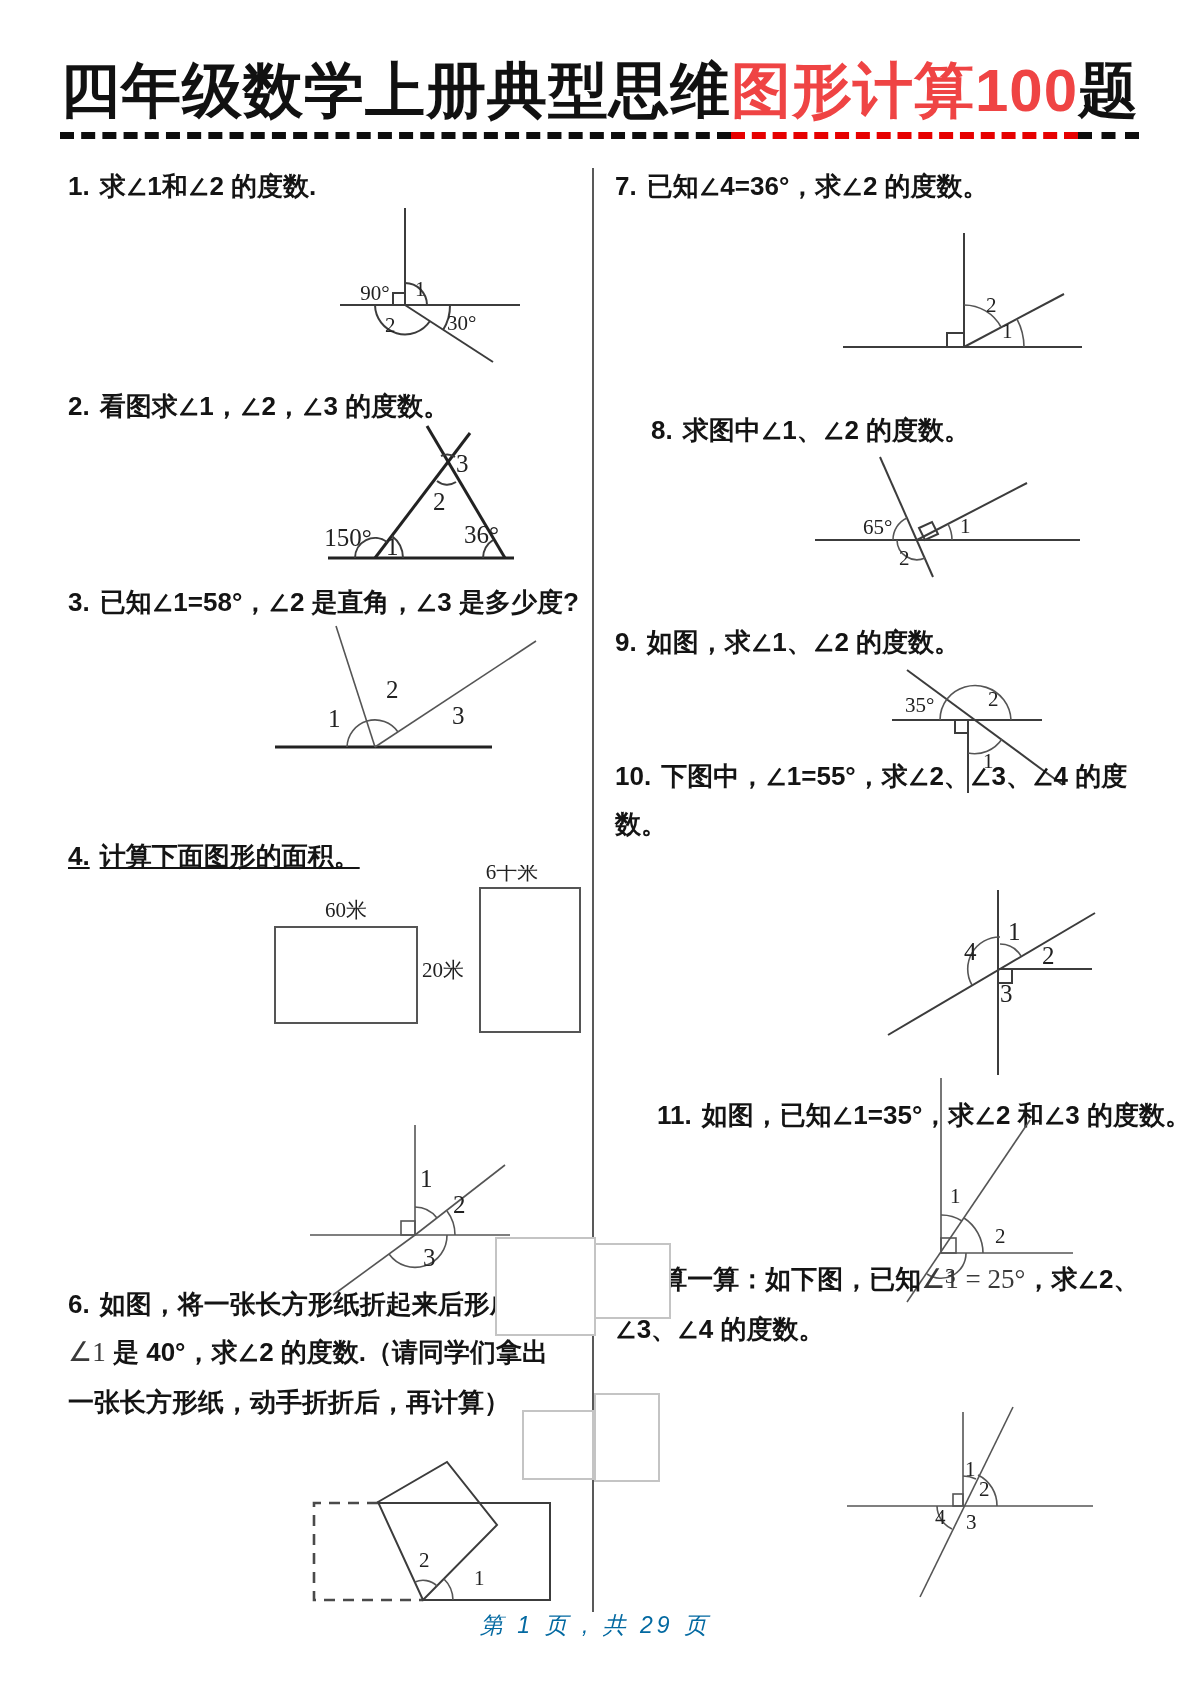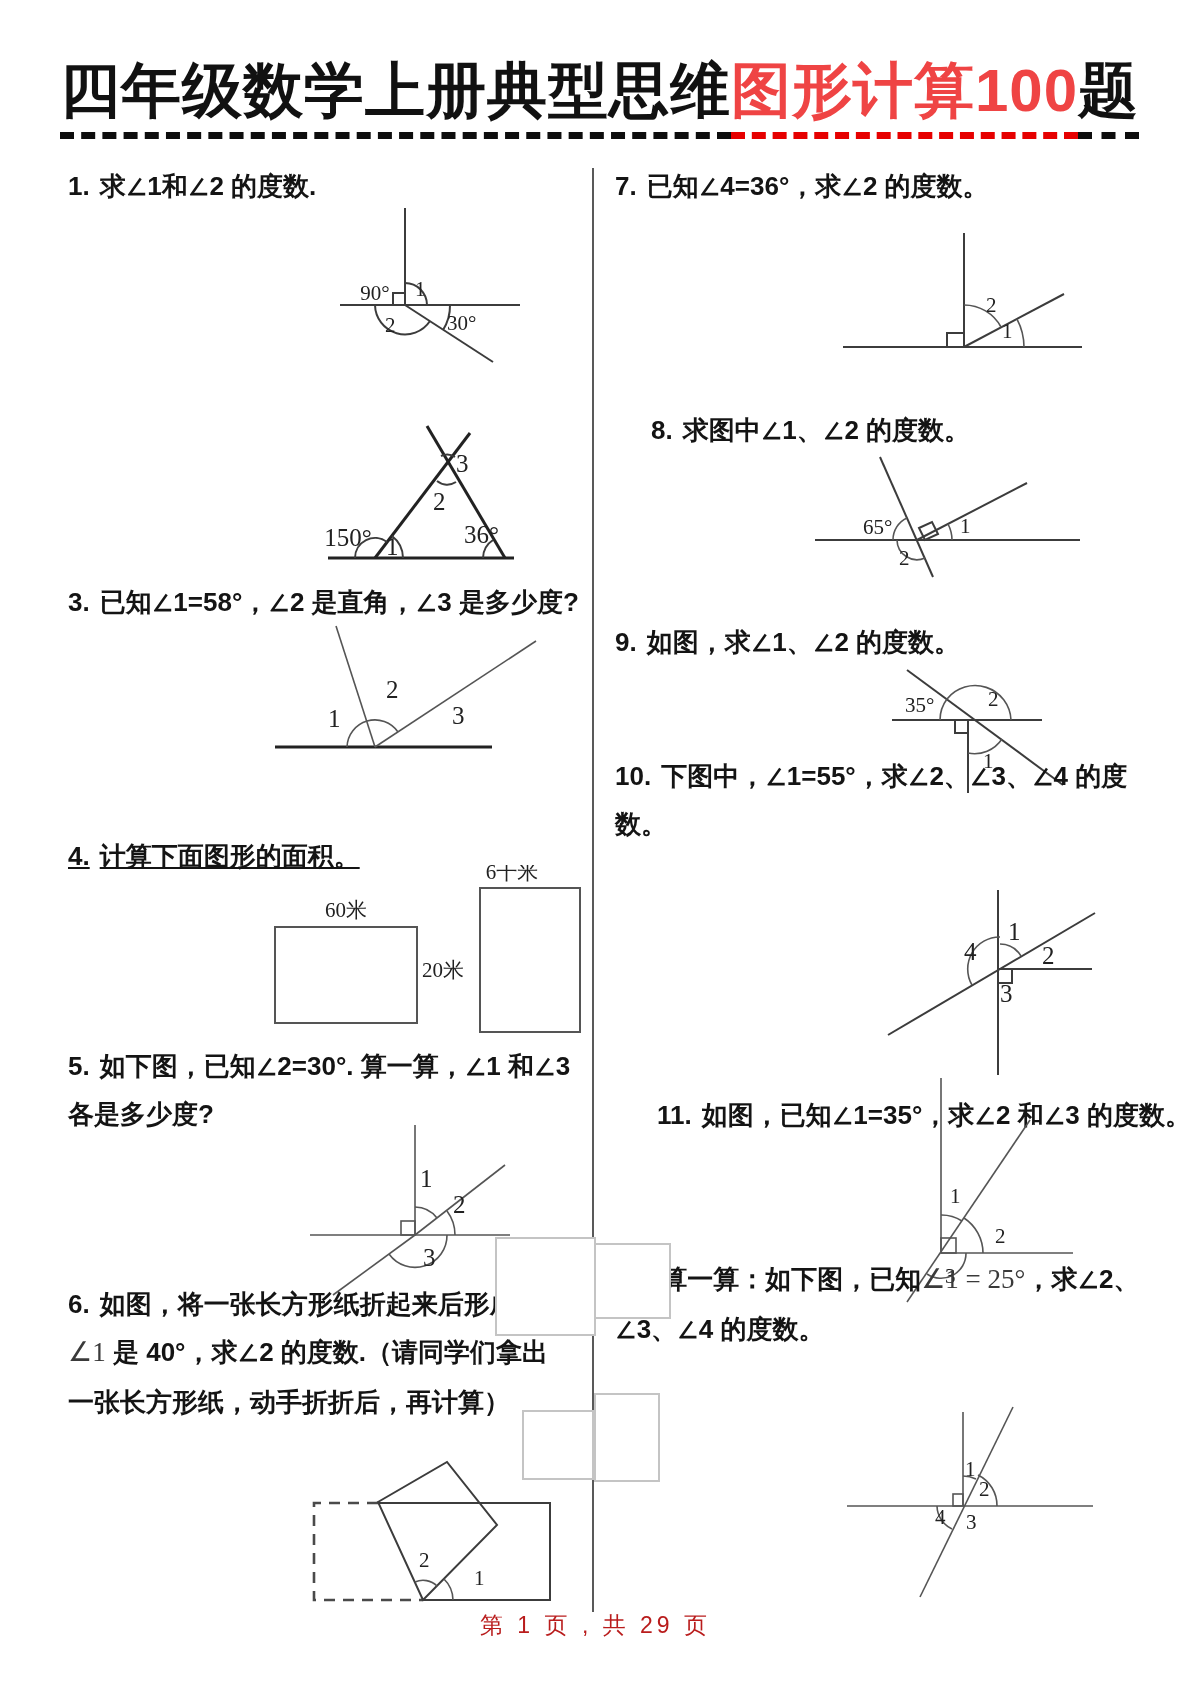--- a/index.html
+++ b/index.html
@@ -21,21 +21,21 @@
   .diag line,.diag path,.diag rect,.diag polygon{stroke:#3c3c3c;stroke-width:2;fill:none;}
   .diag .thick{stroke-width:3;stroke:#222;}
   .diag .thin{stroke-width:1.6;stroke:#555;}
   .diag .dash{stroke-dasharray:11 8;stroke-width:2.6;stroke:#4a4a4a;}
   .diag text{font-family:"Liberation Serif",serif;font-size:21px;fill:#222;stroke:none;}
   .diag text.big{font-size:25px;}
   
   .blankbox{position:absolute;background:#ffffff;border:2px solid #c4c4c4;z-index:6;}
   
   .footer{position:absolute;left:0;top:1610px;width:100%;text-align:center;
-          font-size:23px;color:#b91c1c;letter-spacing:4px;}
+          font-size:23px;color:#0369a1;letter-spacing:4px;font-style:italic;}
 </style>
 </head>
 <body>
 
 <div class="page">
 
   <div class="title">
     <span>四年级数学上册典型思维</span><span class="red">图形计算100</span><span>题</span>
   </div>
 
@@ -51,20 +51,23 @@
     <rect x="78" y="93" width="12" height="12"></rect>
     <path d="M 90,83 A 22,22 0 0 1 112,105"></path>
     <path d="M 60,105 A 30,30 0 0 0 115,121"></path>
     <path d="M 135,105 A 45,45 0 0 1 128,130"></path>
     <text x="60" y="100" text-anchor="middle">90°</text>
     <text x="100" y="96">1</text>
     <text x="70" y="132">2</text>
     <text x="132" y="130">30°</text>
   </svg>
 
+  <div class="prob" style="left:68px;top:382px;width:515px;">
+    <span class="num">2.</span><span>看图求∠1，∠2，∠3 的度数。</span>
+  </div>
   <svg class="diag" style="left:318px;top:418px;" width="200" height="160" viewBox="0 0 200 160">
     <line class="thick" x1="10" y1="140" x2="196" y2="140"></line>
     <line class="thick" x1="57" y1="140" x2="152" y2="15"></line>
     <line class="thick" x1="187" y1="140" x2="109" y2="8"></line>
     <path d="M 37,140 A 20,20 0 0 1 69,124"></path>
     <path d="M 74,118 A 28,28 0 0 1 85,140"></path>
     <path d="M 119,63 A 16,16 0 0 0 138,64"></path>
     <path d="M 123,38 A 14,14 0 0 1 137,39"></path>
     <path d="M 175,122 A 22,22 0 0 0 165,140"></path>
     <text class="big" x="30" y="128" text-anchor="middle">150°</text>
@@ -91,23 +94,20 @@
     <span class="num">4.</span><span>计算下面图形的面积。</span>
   </div>
   <svg class="diag" style="left:270px;top:865px;" width="315" height="172" viewBox="0 0 315 172">
     <rect x="5" y="62" width="142" height="96" style="stroke:#555;"></rect>
     <rect x="210" y="23" width="100" height="144" style="stroke:#555;"></rect>
     <text x="76" y="52" text-anchor="middle">60米</text>
     <text x="152" y="112">20米</text>
     <text x="242" y="14" text-anchor="middle">6千米</text>
   </svg>
 
-  <div class="prob" style="left:68px;top:1042px;width:505px;">
-    <span class="num">5.</span><span>如下图，已知∠2=30°. 算一算，∠1 和∠3 各是多少度?</span>
-  </div>
   <svg class="diag" style="left:305px;top:1123px;" width="215" height="180" viewBox="0 0 215 180">
     <line class="thin" x1="110" y1="2" x2="110" y2="112"></line>
     <line class="thin" x1="5" y1="112" x2="205" y2="112"></line>
     <line class="thin" x1="110" y1="112" x2="200" y2="42"></line>
     <line class="thin" x1="110" y1="112" x2="28" y2="172"></line>
     <rect class="thin" x="96" y="98" width="14" height="14"></rect>
     <path class="thin" d="M 110,84 A 28,28 0 0 1 132,95"></path>
     <path class="thin" d="M 142,88 A 40,40 0 0 1 150,112"></path>
     <path class="thin" d="M 84,131 A 32,32 0 0 0 142,112"></path>
     <text class="big" x="115" y="64">1</text>

